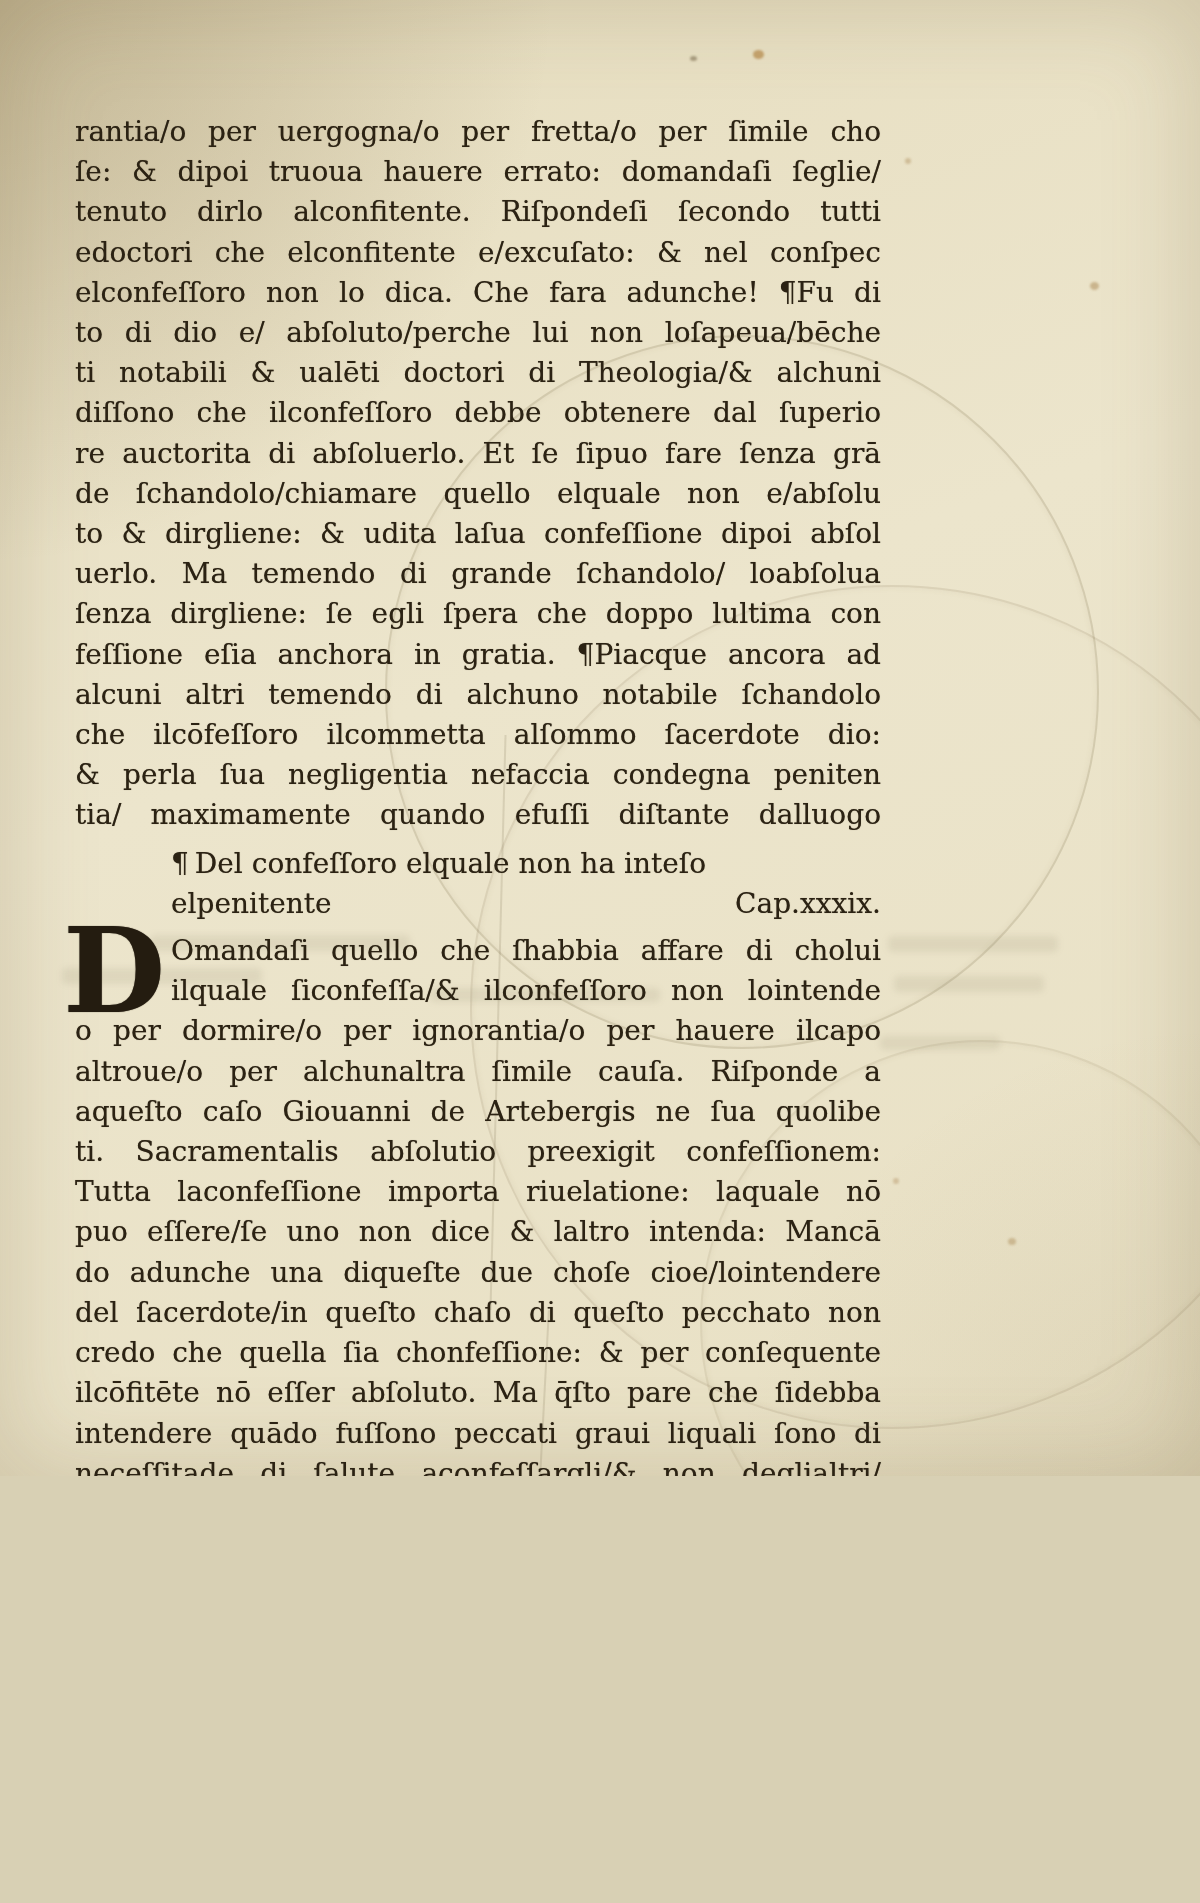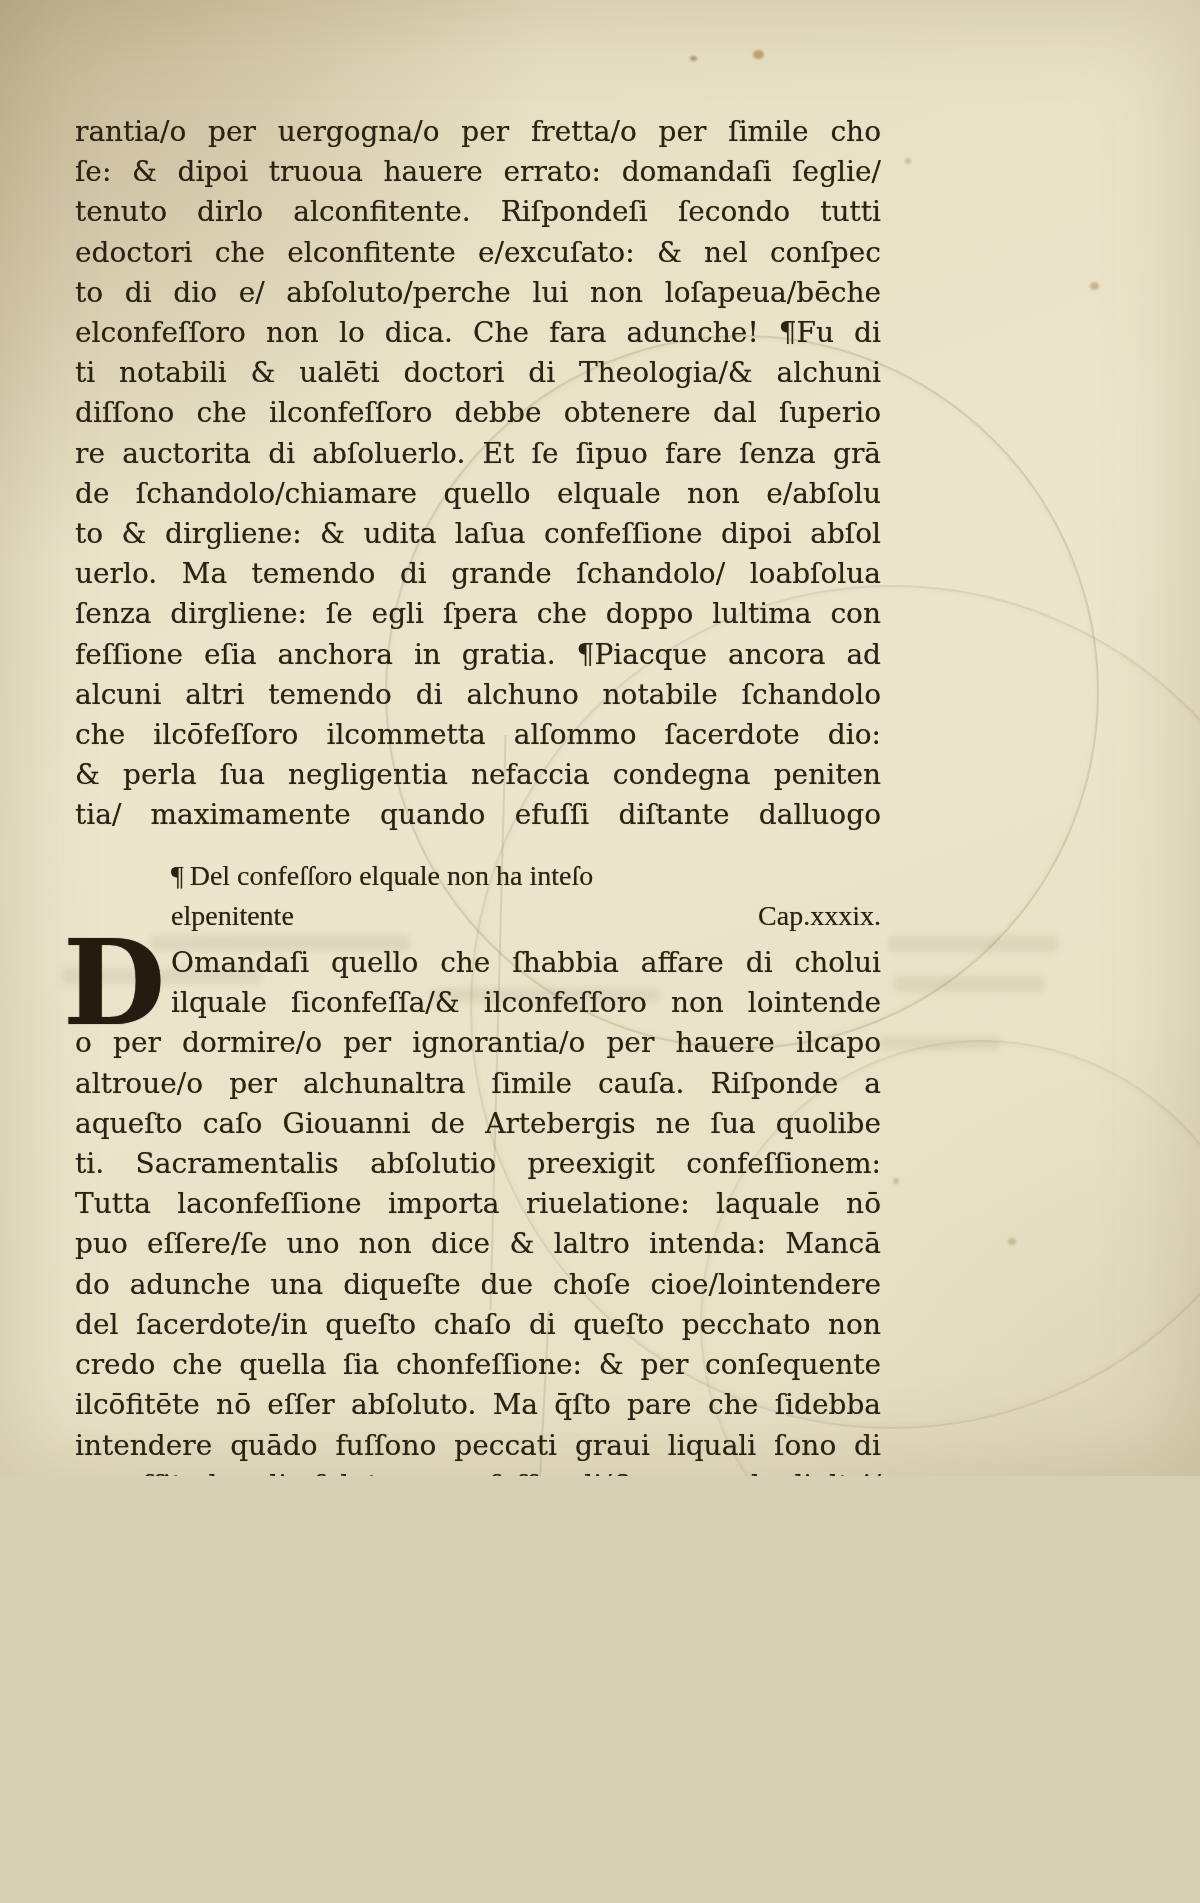--- a/index.html
+++ b/index.html
@@ -52,21 +52,21 @@
     font-size: 28px; line-height: 40.2px;
     color: #2b2213;
     text-shadow: 0 0 0.7px rgba(43,34,19,0.55);
   }
   .line {
     text-align: justify;
     -moz-text-align-last: justify;
     text-align-last: justify;
   }
   .line.short { text-align-last: left; }
-  .heading { padding-left: 96px; margin-top: 20px; font-family: Liberation Serif, serif; }
+  .heading { padding-left: 96px; margin-top: 8px; }
   .h-line1 { text-align: left; }
   .h-line2 { display: flex; justify-content: space-between; align-items: center; }
   .pilcrow { padding-right: 6px; }
   .para2 { position: relative; margin-top: 7px; }
   .dropcap {
     position: absolute; left: -12px; top: -8px;
     font-size: 118px; line-height: 96px; font-weight: bold;
     color: #241c10;
     text-shadow: 0 0 1px rgba(36,28,16,0.8);
   }
@@ -102,22 +102,22 @@
   <div class="spot s6"></div>
   <div class="spot s7"></div>
 
   <div class="textblock">
 
     <div class="para">
       <div class="line">rantia/o per uergogna/o per fretta/o per ſimile cho</div>
       <div class="line">ſe: &amp; dipoi truoua hauere errato: domandaſi ſeglie/</div>
       <div class="line">tenuto dirlo alconfitente. Riſpondeſi ſecondo tutti</div>
       <div class="line">edoctori che elconfitente e/excuſato: &amp; nel conſpec</div>
+      <div class="line">elconfeſſoro non lo dica. Che fara adunche! ¶Fu di</div>
       <div class="line">to di dio e/ abſoluto/perche lui non loſapeua/bēche</div>
-      <div class="line">elconfeſſoro non lo dica. Che fara adunche! ¶Fu di</div>
       <div class="line">ti notabili &amp; ualēti doctori di Theologia/&amp; alchuni</div>
       <div class="line">diſſono che ilconfeſſoro debbe obtenere dal ſuperio</div>
       <div class="line">re auctorita di abſoluerlo. Et ſe ſipuo fare ſenza grā</div>
       <div class="line">de ſchandolo/chiamare quello elquale non e/abſolu</div>
       <div class="line">to &amp; dirgliene: &amp; udita laſua confeſſione dipoi abſol</div>
       <div class="line">uerlo. Ma temendo di grande ſchandolo/ loabſolua</div>
       <div class="line">ſenza dirgliene: ſe egli ſpera che doppo lultima con</div>
       <div class="line">feſſione eſia anchora in gratia. ¶Piacque ancora ad</div>
       <div class="line">alcuni altri temendo di alchuno notabile ſchandolo</div>
       <div class="line">che ilcōfeſſoro ilcommetta alſommo ſacerdote dio:</div>

